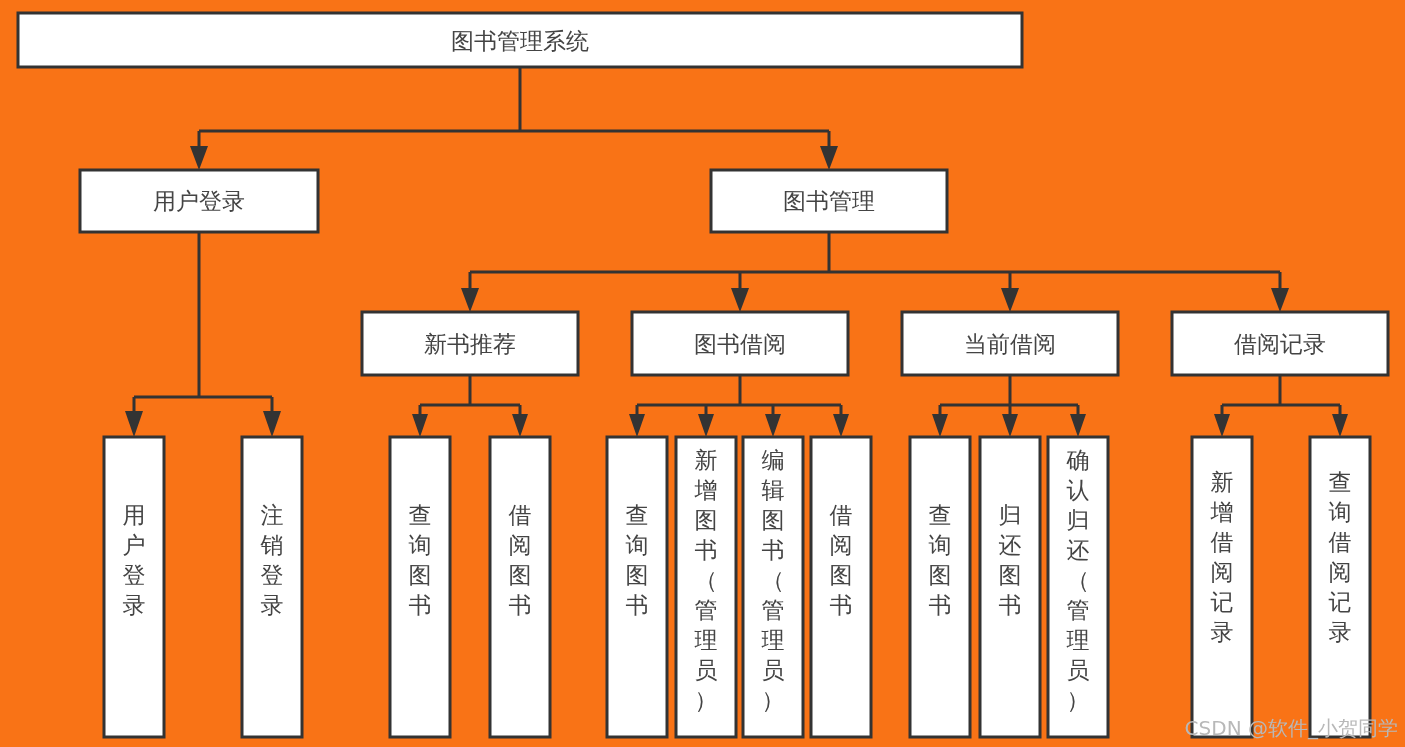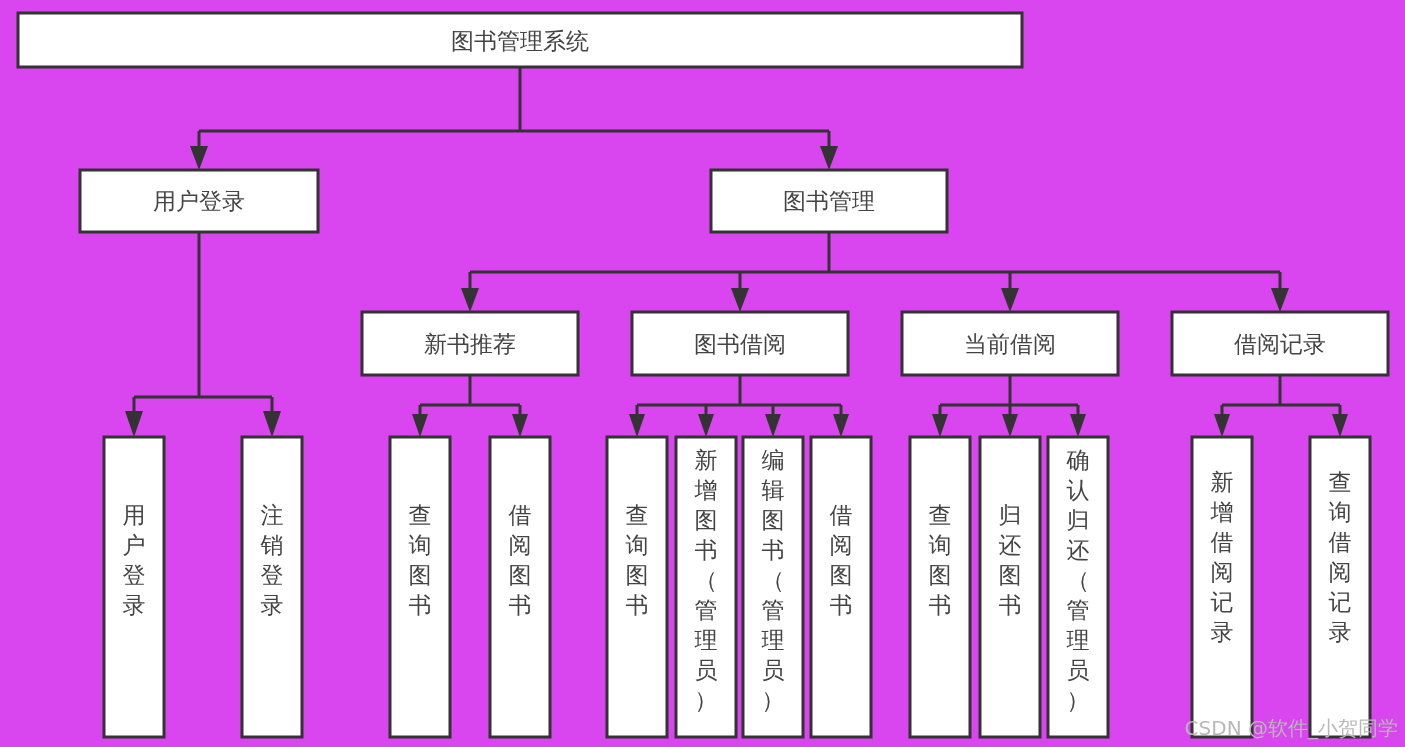--- a/index.html
+++ b/index.html
@@ -11,21 +11,21 @@
   body {
     width: 1405px;
     height: 747px;
     overflow: hidden;
     font-family: "DejaVu Sans", "Liberation Sans", sans-serif;
   }
   #diagram-root {
     position: relative;
     width: 1405px;
     height: 747px;
-    background: #d946ef;
+    background: #f97316;
   }
   svg.diagram-canvas {
     position: absolute;
     left: 0;
     top: 0;
     width: 1405px;
     height: 747px;
     display: block;
   }
   .node-rect {

